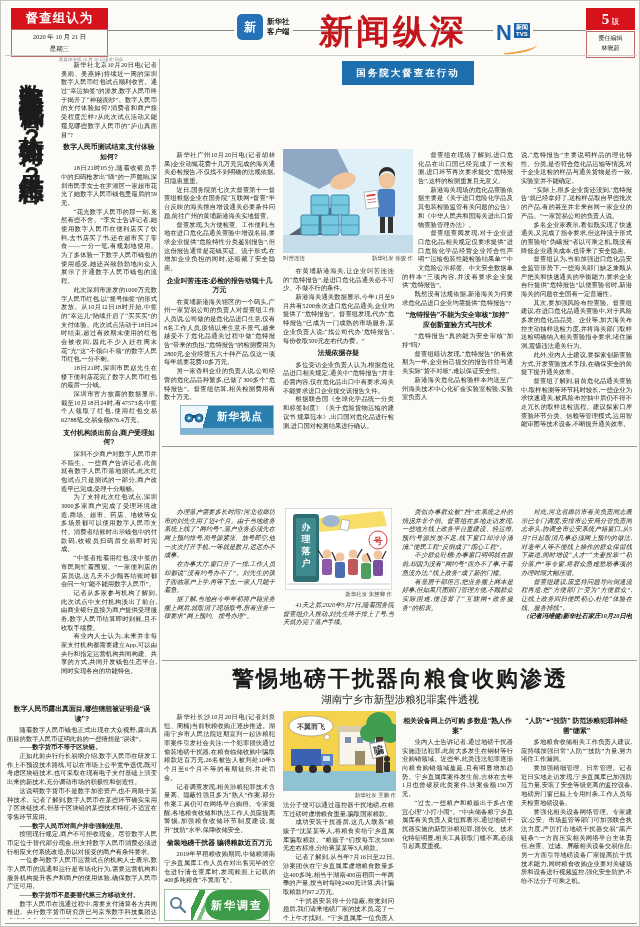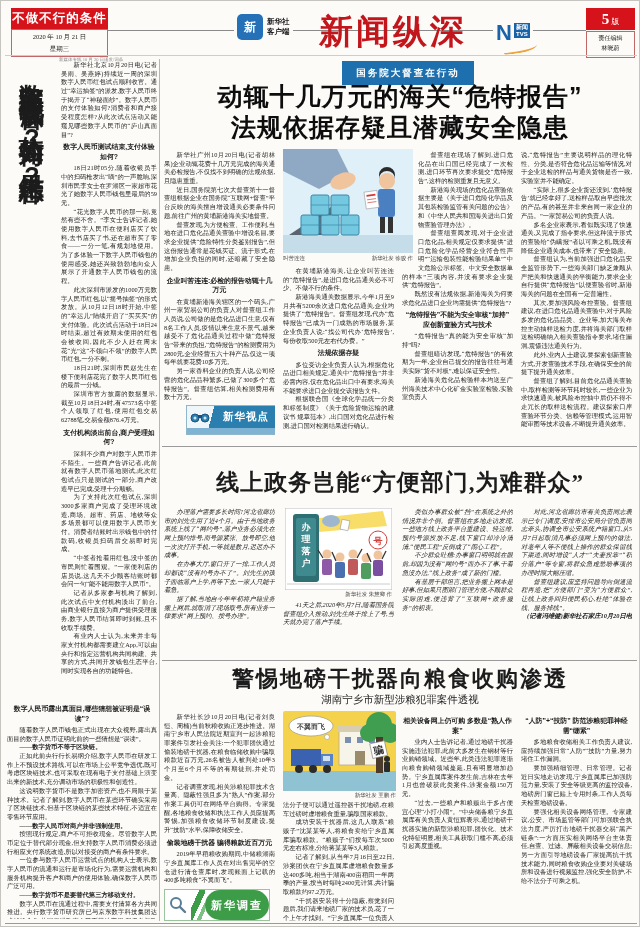--- a/index.html
+++ b/index.html
@@ -62,21 +62,21 @@
   .mcol1 .txt{height:250px;overflow:hidden;}
   .mcol2{left:282px;top:266px;height:174px;}
   .mcol3{left:401px;}
   .mcol4{left:520px;}
   .cutout{float:left;width:16px;height:116px;}
   .cartoon-frame{background:#fff;}
   .cartoon1{left:282px;top:148px;width:130px;height:104px;}
   .cap{display:flex;justify-content:space-between;font-size:5.5px;color:#444;}
   .cap1{left:282px;top:254px;width:130px;}
   
-  .viewpoint{width:92px;height:28px;border:1px solid #8fb6c9;margin:4px auto 0 22px;display:flex;flex-direction:column;overflow:hidden;}
+  .viewpoint{width:92px;height:28px;border:1px solid #8fb6c9;margin:4px auto 0 16px;display:flex;flex-direction:column;overflow:hidden;}
   .vp-row{flex:1;display:flex;align-items:center;background:linear-gradient(105deg,#eef6fa 0 28%,#2a7fae 28% 100%);}
   .vp-icon{width:26px;display:flex;justify-content:center;}
   .vp-text{flex:1;text-align:center;color:#fff;font-family:"Liberation Sans",sans-serif;font-weight:900;font-size:10.5px;letter-spacing:1px;}
   .vp-strip{height:6px;background:#7fb3d4;}
   
   .kicker{left:163px;top:452px;width:472px;text-align:center;font-family:"Liberation Sans",sans-serif;
        font-weight:bold;font-size:10.5px;letter-spacing:1px;}
   .mid-head{left:163px;top:466px;width:472px;text-align:center;font-family:"Liberation Serif",serif;
        font-weight:900;font-size:23px;letter-spacing:1px;}
   .midcol{top:507px;width:111px;height:146px;overflow:hidden;font-style:italic;}
@@ -106,21 +106,21 @@
        linear-gradient(115deg,transparent 0 30%,#3d9c47 30% 55%,transparent 55% 70%,#7cc084 70% 85%,transparent 85%);}
   .inv-text{flex:1;background:#3d9c47;color:#fff;display:flex;align-items:center;justify-content:center;
        font-family:"Liberation Sans",sans-serif;font-weight:900;font-size:11px;letter-spacing:2px;border-radius:15px;}
 </style>
 </head>
 <body>
 
 <div class="page">
 
   <div class="abs header-rule"></div>
-  <div class="abs mast-box">不做不行的条件</div>
+  <div class="abs mast-box">督查组认为</div>
   <div class="abs date-box">
     <div>2020 年 10 月 21 日</div>
     <div>星期三</div>
   </div>
   <div class="abs fine-print">新媒体专线 10 月 20 日播发/词条</div>
   <div class="abs app-logo">
     <div class="app-icon">新</div>
     <div class="app-text">
       <div>新华社</div>
       <div>客户端</div>
@@ -170,24 +170,20 @@
       <p class="para">正如此前央行行长易纲介绍,数字人民币在研发工作上不预设技术路线,可以在市场上公平竞争选优,既可考虑区块链技术,也可采取在现有电子支付基础上演变出来的新技术,充分调动市场的积极性和创造性。</p>
       <p class="para">这说明数字货币不是数字加密资产,也不局限于某种技术。记者了解到,数字人民币在某些环节确实采用了区块链技术,但基于区块链的某些技术特征,不适宜在零售环节应用。</p>
       <p class="para lead">——数字人民币对商户并非强制使用。</p>
       <p class="para">按照现行规定,商户不可拒收现金。尽管数字人民币定位于替代部分现金,但支持数字人民币消费必须进行相应支付系统改造,所以对接受的商户有条件要求。</p>
       <p class="para">一位参与数字人民币运营试点的机构人士表示,数字人民币的流通和运行是市场化行为,需要运营机构和服务机构提升客户和商户的使用体验,确保数字人民币广泛可用。</p>
       <p class="para lead">——数字货币不是要替代第三方移动支付。</p>
       <p class="para">数字人民币在流通过程中,需要支付清算各方共同推进。央行数字货币研究所已与京东数字科技集团达成战略合作,共同促进数字人民币落地应用,积极参与数字人民币研发试点。</p>
     </div>
 
   <div class="abs gov-badge">国务院大督查在行动</div>
-  <div class="abs main-head">
-    <div>动辄十几万元的海关“危特报告”</div>
-    <div>法规依据存疑且潜藏安全隐患</div>
-  </div>
 
   <div class="abs mcol mcol1">
     <div class="txt colbody">
         <p class="para">新华社广州10月20日电(记者胡林果)企业动辄花费十几万元完成的海关通关必检报告,不仅找不到明确的法规依据,且隐患重重。</p>
         <p class="para">近日,国务院第七次大督查第十一督查组根据企业在国务院“互联网+督查”平台反映的海关擅自增设通关必要条件问题,前往广州的黄埔新港海关实地督查。</p>
         <p class="para">督查发现,为方便检查、工作便利,当地在进口危化品通关查验中增设名目,要求企业提供“危险特性分类鉴别报告”,但这份报告通常是花钱买证、流于形式,在增加企业负担的同时,还暗藏了安全隐患。</p>
         <p class="sub">企业叫苦连连:必检的报告动辄十几万元</p>
         <p class="para">在黄埔新港海关辖区的一个码头,广州一家贸易公司的负责人对督查组工作人员说,公司做的是危化品进口生意,仅有8名工作人员,疫情以来生意不景气,越来越受不了危化品通关过程中做“危特报告”带来的负担,“危特报告”的检测费用为2800元,企业经营五六十种产品,仅这一项每年就要花费10多万元。</p>
         <p class="para">另一家香料企业的负责人说,公司经营的危化品品种繁多,已做了300多个“危特报告”。督查组估算,相关检测费用有数十万元。</p>
       </div>
@@ -267,21 +263,20 @@
       <p class="para">“实际上,很多企业货还没到,‘危特报告’就已经拿好了,送检样品取自早些批次的产品,有的甚至并非来自同一家企业的产品。”一家贸易公司的负责人说。</p>
       <p class="para">多名企业家表示,看似既实现了快速通关,又完成了指令要求,但这种流于形式的查验给“伪瞒报”者以可乘之机,既没有降低企业通关成本,也带来了安全隐患。</p>
       <p class="para">督查组认为,当前加强进口危化品安全监管形势下,一些海关部门缺乏兼顾从严把关和快速通关的平衡能力,要求企业自行提供“危特报告”以便查验省时,新港海关的问题在全国有一定普遍性。</p>
       <p class="para">其次,要加强风险布控查验。督查组建议,在进口危化品通关查验中,对于风险多发的危化品品类、企业等,加大海关布控主动抽样送检力度,并将海关部门取样送检明确纳入相关查验指令要求,堵住漏洞,震慑违法通关行为。</p>
       <p class="para">此外,业内人士建议,要探索创新查验方式,开发查验技术手段,在确保安全的前提下提升通关效率。</p>
       <p class="para">督查组了解到,目前危化品通关查验中,取样检测等环节耗时较长,一些企业为求快速通关,被风险布控抽中后仍不得不走冗长的取样送检流程。建议探索口岸查验环节分类、信赖等管理模式,运用智能审图等技术设备,不断提升通关效率。</p>
     </div>
 
   <div class="rule-h" style="left:161px;top:445px;width:475px;"></div>
 
-  <div class="abs mid-head">线上政务岂能“方便部门,为难群众”</div>
 
   <div class="abs midcol midcol1 colbody">
       <p class="para">办理落户需要多长时间?河北省廊坊市的刘先生用了近4个月。由于当地政务系统上线了“网约号”,落户业务必须先在网上预约排号,而号源紧张、放号即空,他一次次打开手机,一等就是数月,迟迟办不成事。</p>
       <p class="para">在办事大厅,窗口开了一排,工作人员却都说“没有约号办不了”。刘先生的孩子面临落户上学,再等下去,一家人只能干着急。</p>
       <p class="para">据了解,当地自今年年初将户籍业务搬上网后,就取消了现场取号,所有业务一律要求“网上预约、按号办理”。</p>
     </div>
 
   <div class="abs cartoon2">
     <svg width="107" height="82" viewBox="0 0 107 82">
       <rect x="0" y="0" width="107" height="82" fill="#fff" stroke="#bbb" stroke-width="1"></rect>

